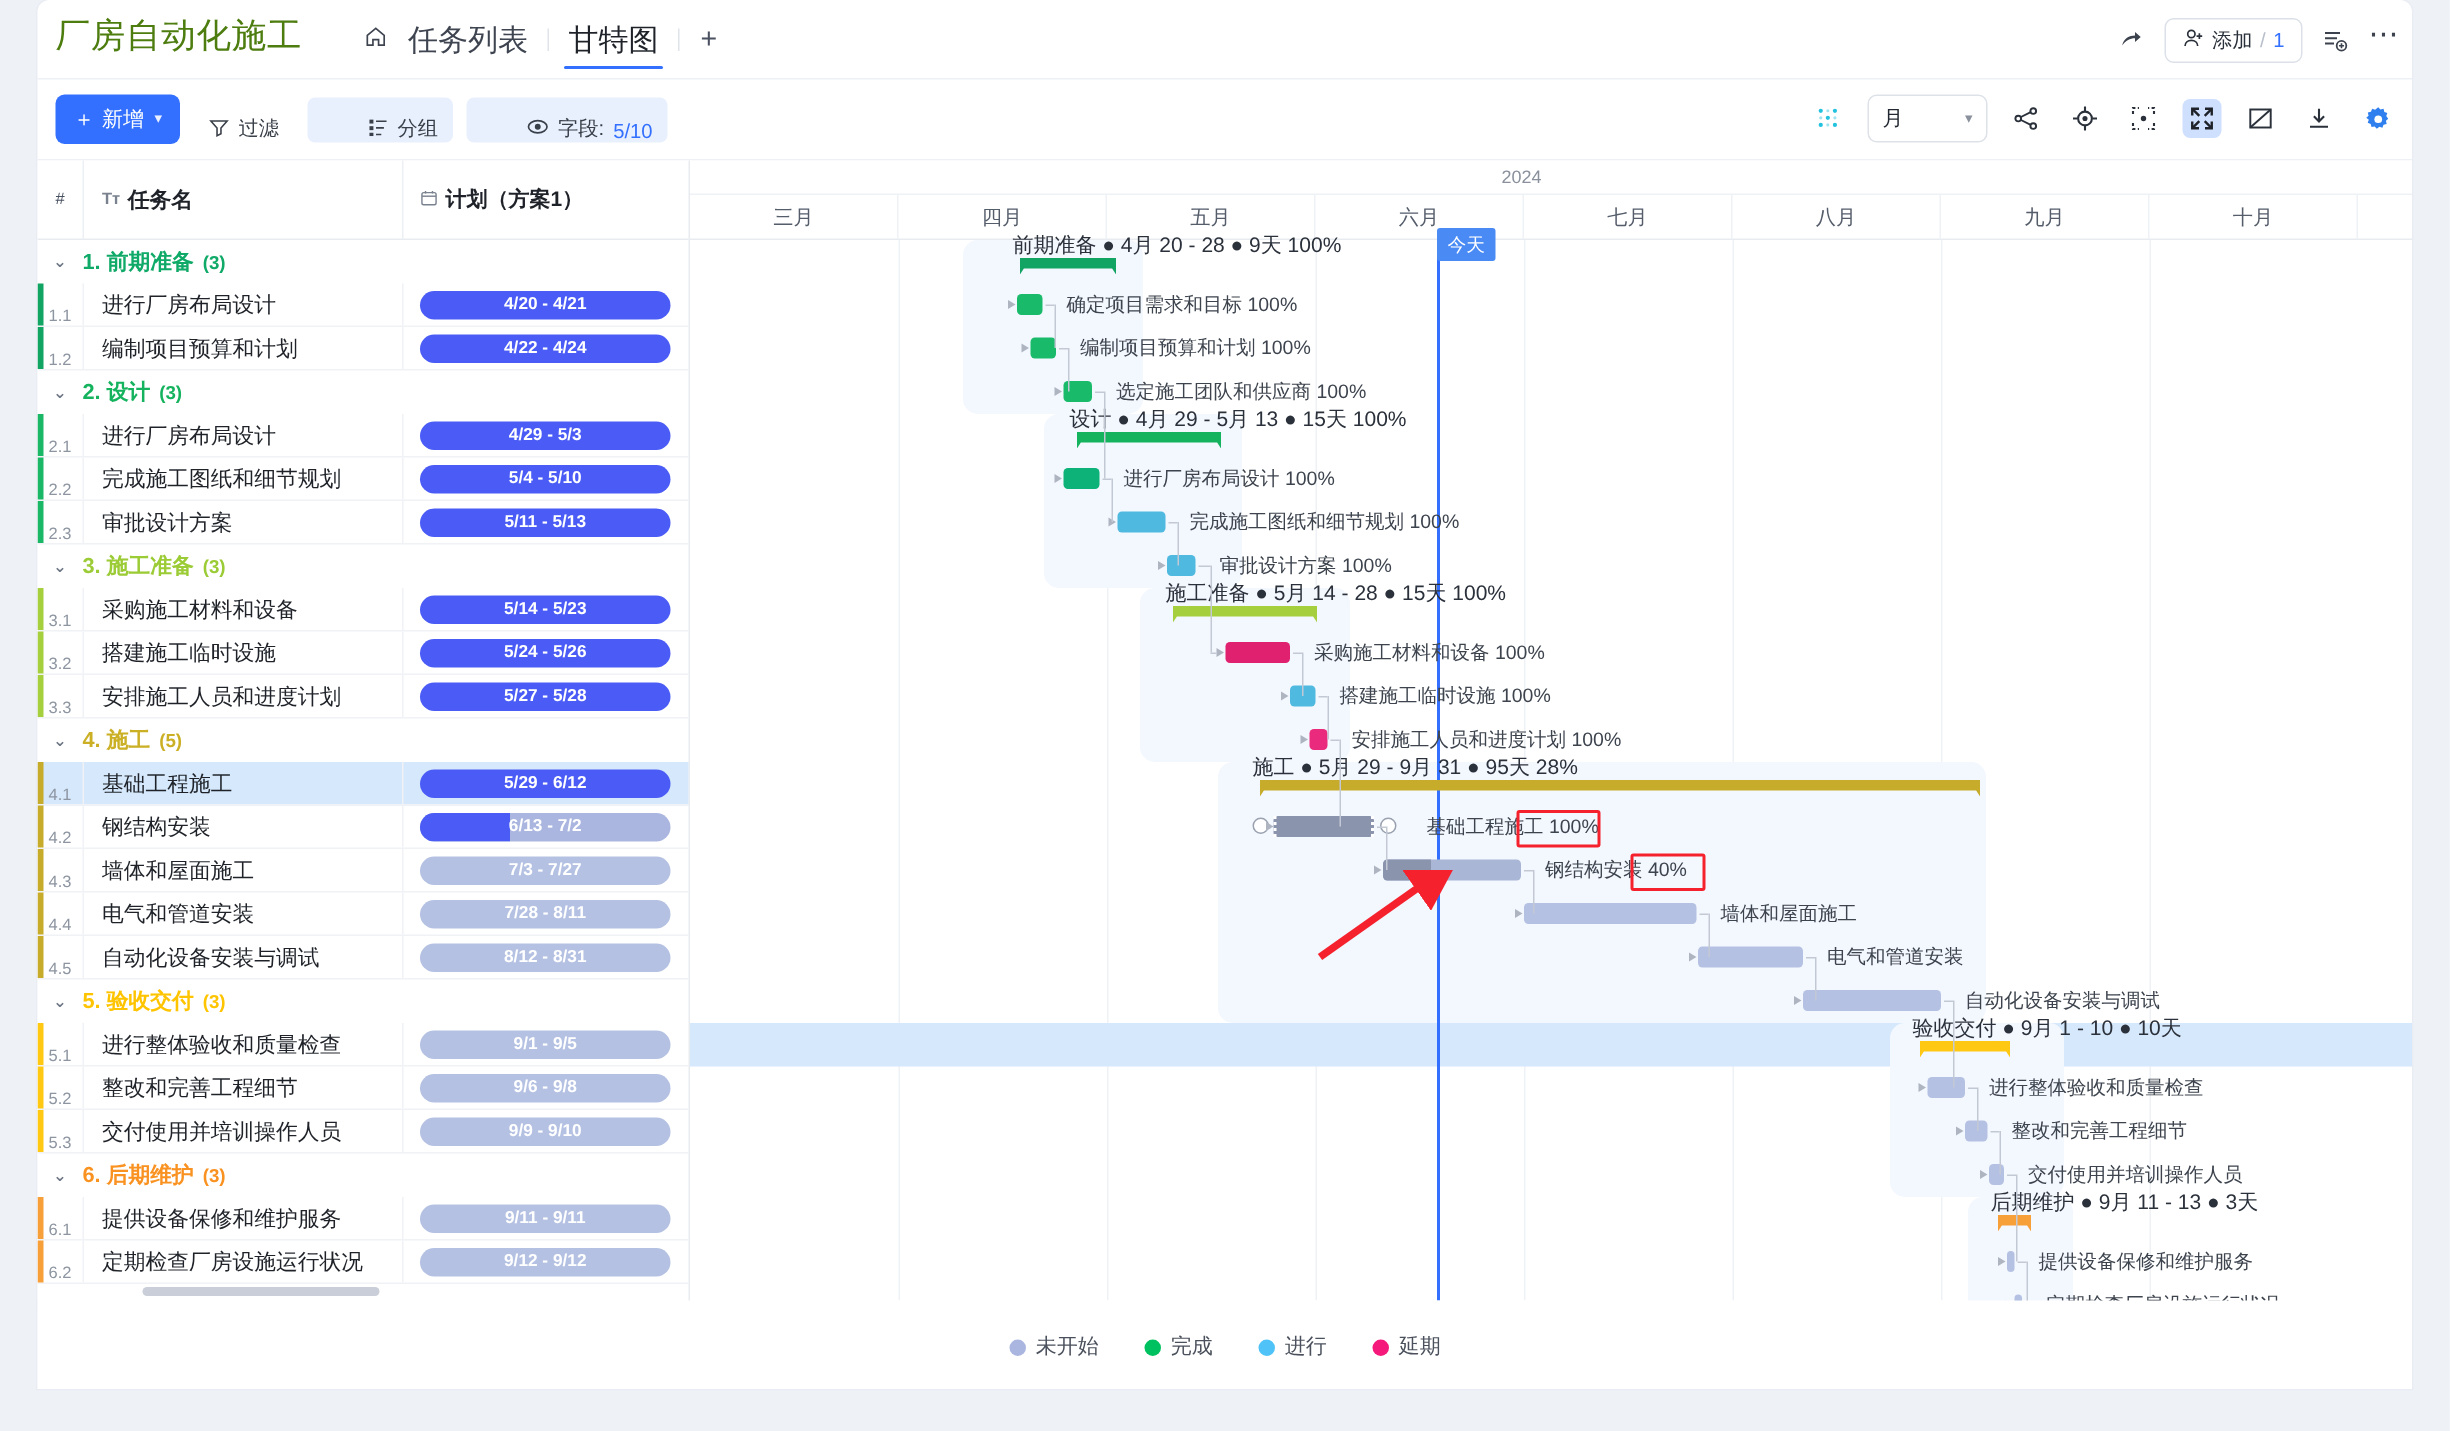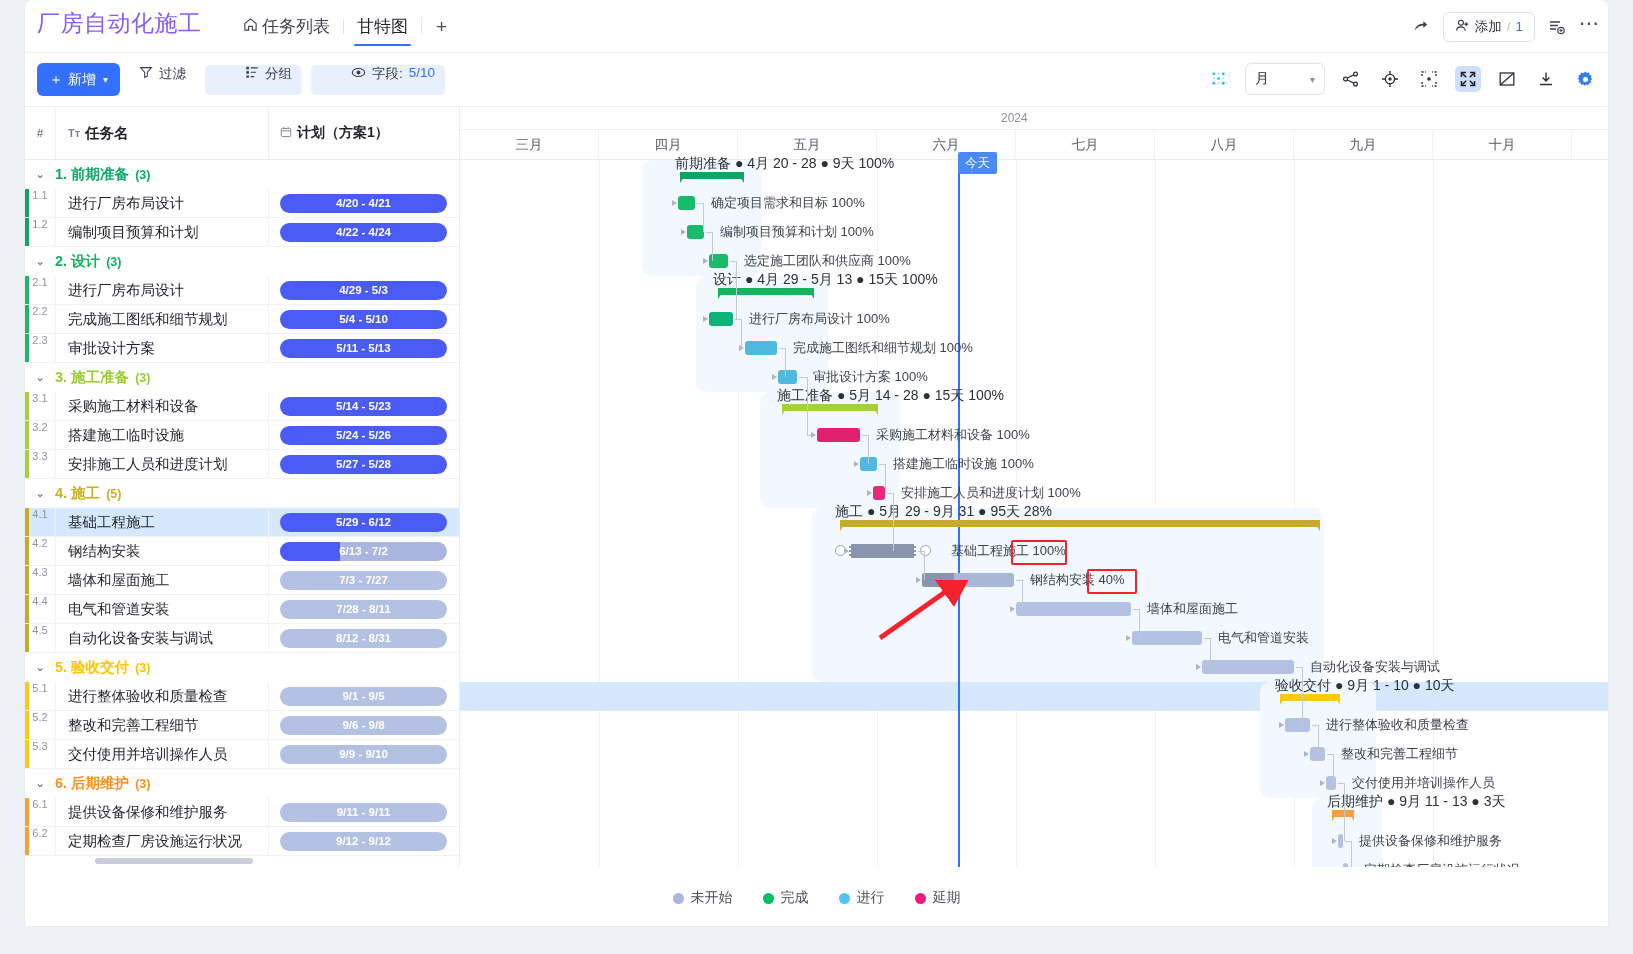--- a/index.html
+++ b/index.html
@@ -15,26 +15,26 @@
     background:#fff;
     border-radius:8px 8px 0 0;
     box-shadow:0 0 0 1px #e9edf3;
     overflow:hidden;
   }
 
   
   .topbar{ position:relative; height:53px; border-bottom:1px solid #edf0f5; }
   .proj-title{
     position:absolute; left:12px; top:8px;
-    font-size:23px; color:#8b5cf6; letter-spacing:.5px; font-weight:400;
+    font-size:23px; color:#4d7c0f; letter-spacing:.5px; font-weight:400;
   }
   .tabset{ position:absolute; left:205px; top:0; height:53px; display:flex; align-items:center; gap:0px; }
   .tab{
-    display:flex; align-items:center; gap:4px;
-    font-size:17px; color:#3e4450; height:53px; padding:0 13px;
+    display:flex; align-items:center; gap:14px;
+    font-size:20px; color:#3e4450; height:53px; padding:0 13px;
     position:relative; cursor:pointer;
   }
   .tab.active{ color:#1f2329; }
   .tab.active:after{
     content:""; position:absolute; left:10px; right:10px; bottom:7px;
     height:2px; background:#3370ff; border-radius:2px;
   }
   .tabdiv{ width:1px; height:15px; background:#dfe3ea; }
   .tab-plus{ font-size:19px; color:#4a5160; padding:0 14px; cursor:pointer; line-height:53px; }
   .top-right{ position:absolute; right:8px; top:0; height:53px; display:flex; align-items:center; gap:13px; }
@@ -50,21 +50,21 @@
 
   
   .toolbar{ position:relative; height:54px; border-bottom:1px solid #edf0f5; }
   .tb-left{ position:absolute; left:12px; top:10px; display:flex; align-items:center; gap:9px; }
   .btn-primary{
     display:flex; align-items:center; gap:5px; background:#3370ff; color:#fff;
     height:33px; padding:0 12px; border-radius:6px; font-size:14px; cursor:pointer;
   }
   .btn-primary .car{ font-size:10px; opacity:.9; margin-left:2px;}
   .btn-ghost{
-    display:flex; align-items:flex-start; gap:6px; height:30px; padding:0 10px;
+    display:flex; align-items:flex-end; gap:6px; height:30px; padding:0 10px;
     border-radius:5px; font-size:13.5px; color:#3a4049; cursor:pointer;
   }
   .btn-tint{ background:#e8f0fe;padding-left:40px; }
   .fld-num{ color:#3370ff; }
   .tb-right{ position:absolute; right:10px; top:10px; display:flex; align-items:center; gap:13px; }
   .zoom-sel{
     width:80px; height:32px; border:1px solid #dde1e8; border-radius:6px;
     display:flex; align-items:center; justify-content:space-between; padding:0 9px;
     font-size:14px; color:#222831; cursor:pointer; background:#fff;
   }
@@ -82,21 +82,21 @@
   .th.c-num{ width:30px; justify-content:center; flex:0 0 30px; color:#46505f; font-weight:normal;}
   .th.c-name{ flex:0 0 213px; padding-left:12px; border-left:1px solid #eceff4; }
   .th.c-plan{ flex:1; padding-left:11px; border-left:1px solid #eceff4; }
   .thico{ font-size:11px; color:#7a828f; }
 
   .grow{ position:relative; height:29px; display:flex; align-items:center;
          font-size:14.5px; font-weight:bold; }
   .gcar{ width:30px; text-align:center; font-size:11px; color:#6d7684; }
   .gcount{ font-size:12.5px; font-weight:bold; margin-left:6px; }
 
-  .trow{ position:relative; height:29px; display:flex; align-items:flex-start;
+  .trow{ position:relative; height:29px; display:flex; align-items:flex-end;
          border-bottom:1px solid #f0f2f6; }
   .trow.sel{ background:#d6e8fb; }
   .bar-acc{ position:absolute; left:0; top:0; width:4px; height:100%; }
   .c-num{ flex:0 0 30px; width:30px; text-align:center; font-size:11px; color:#8d95a1; }
   .c-name{ flex:0 0 213px; padding-left:12px; font-size:14.5px; color:#1f2329; border-left:1px solid #f0f2f6; height:100%; display:flex; align-items:center;}
   .c-plan{ flex:1; border-left:1px solid #f0f2f6; height:100%; display:flex; align-items:center; padding-left:11px;}
   .pill{
     width:167px; height:19px; border-radius:10px; position:relative; overflow:hidden;
     display:flex; align-items:center; justify-content:center;
     font-size:11.5px; font-weight:bold; color:#fff;

